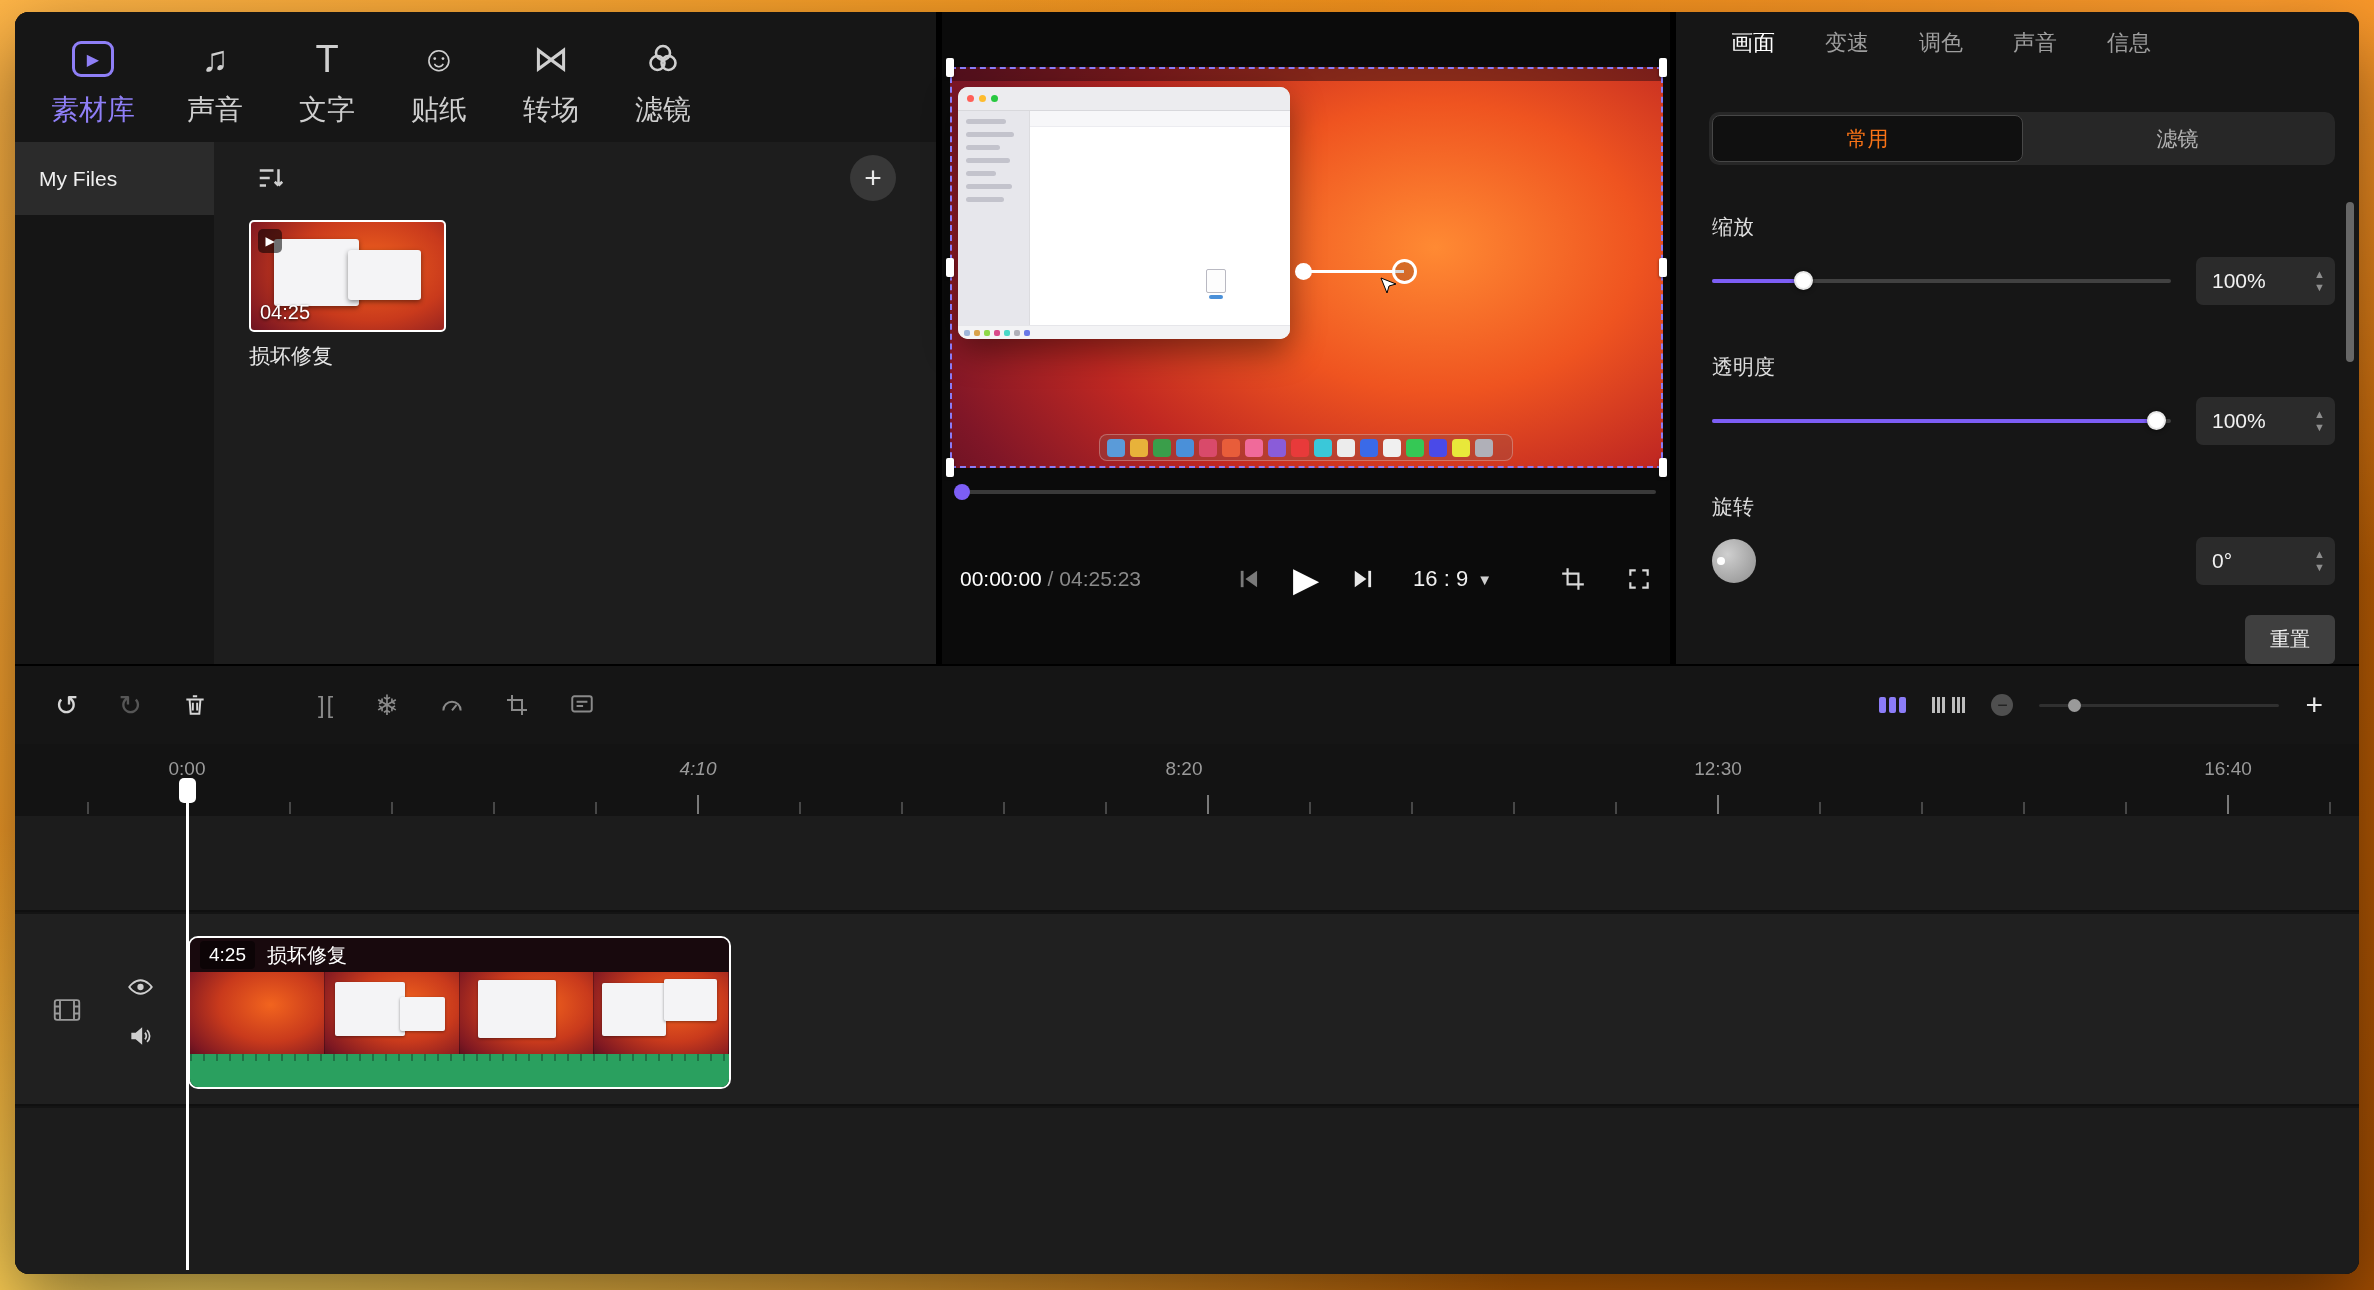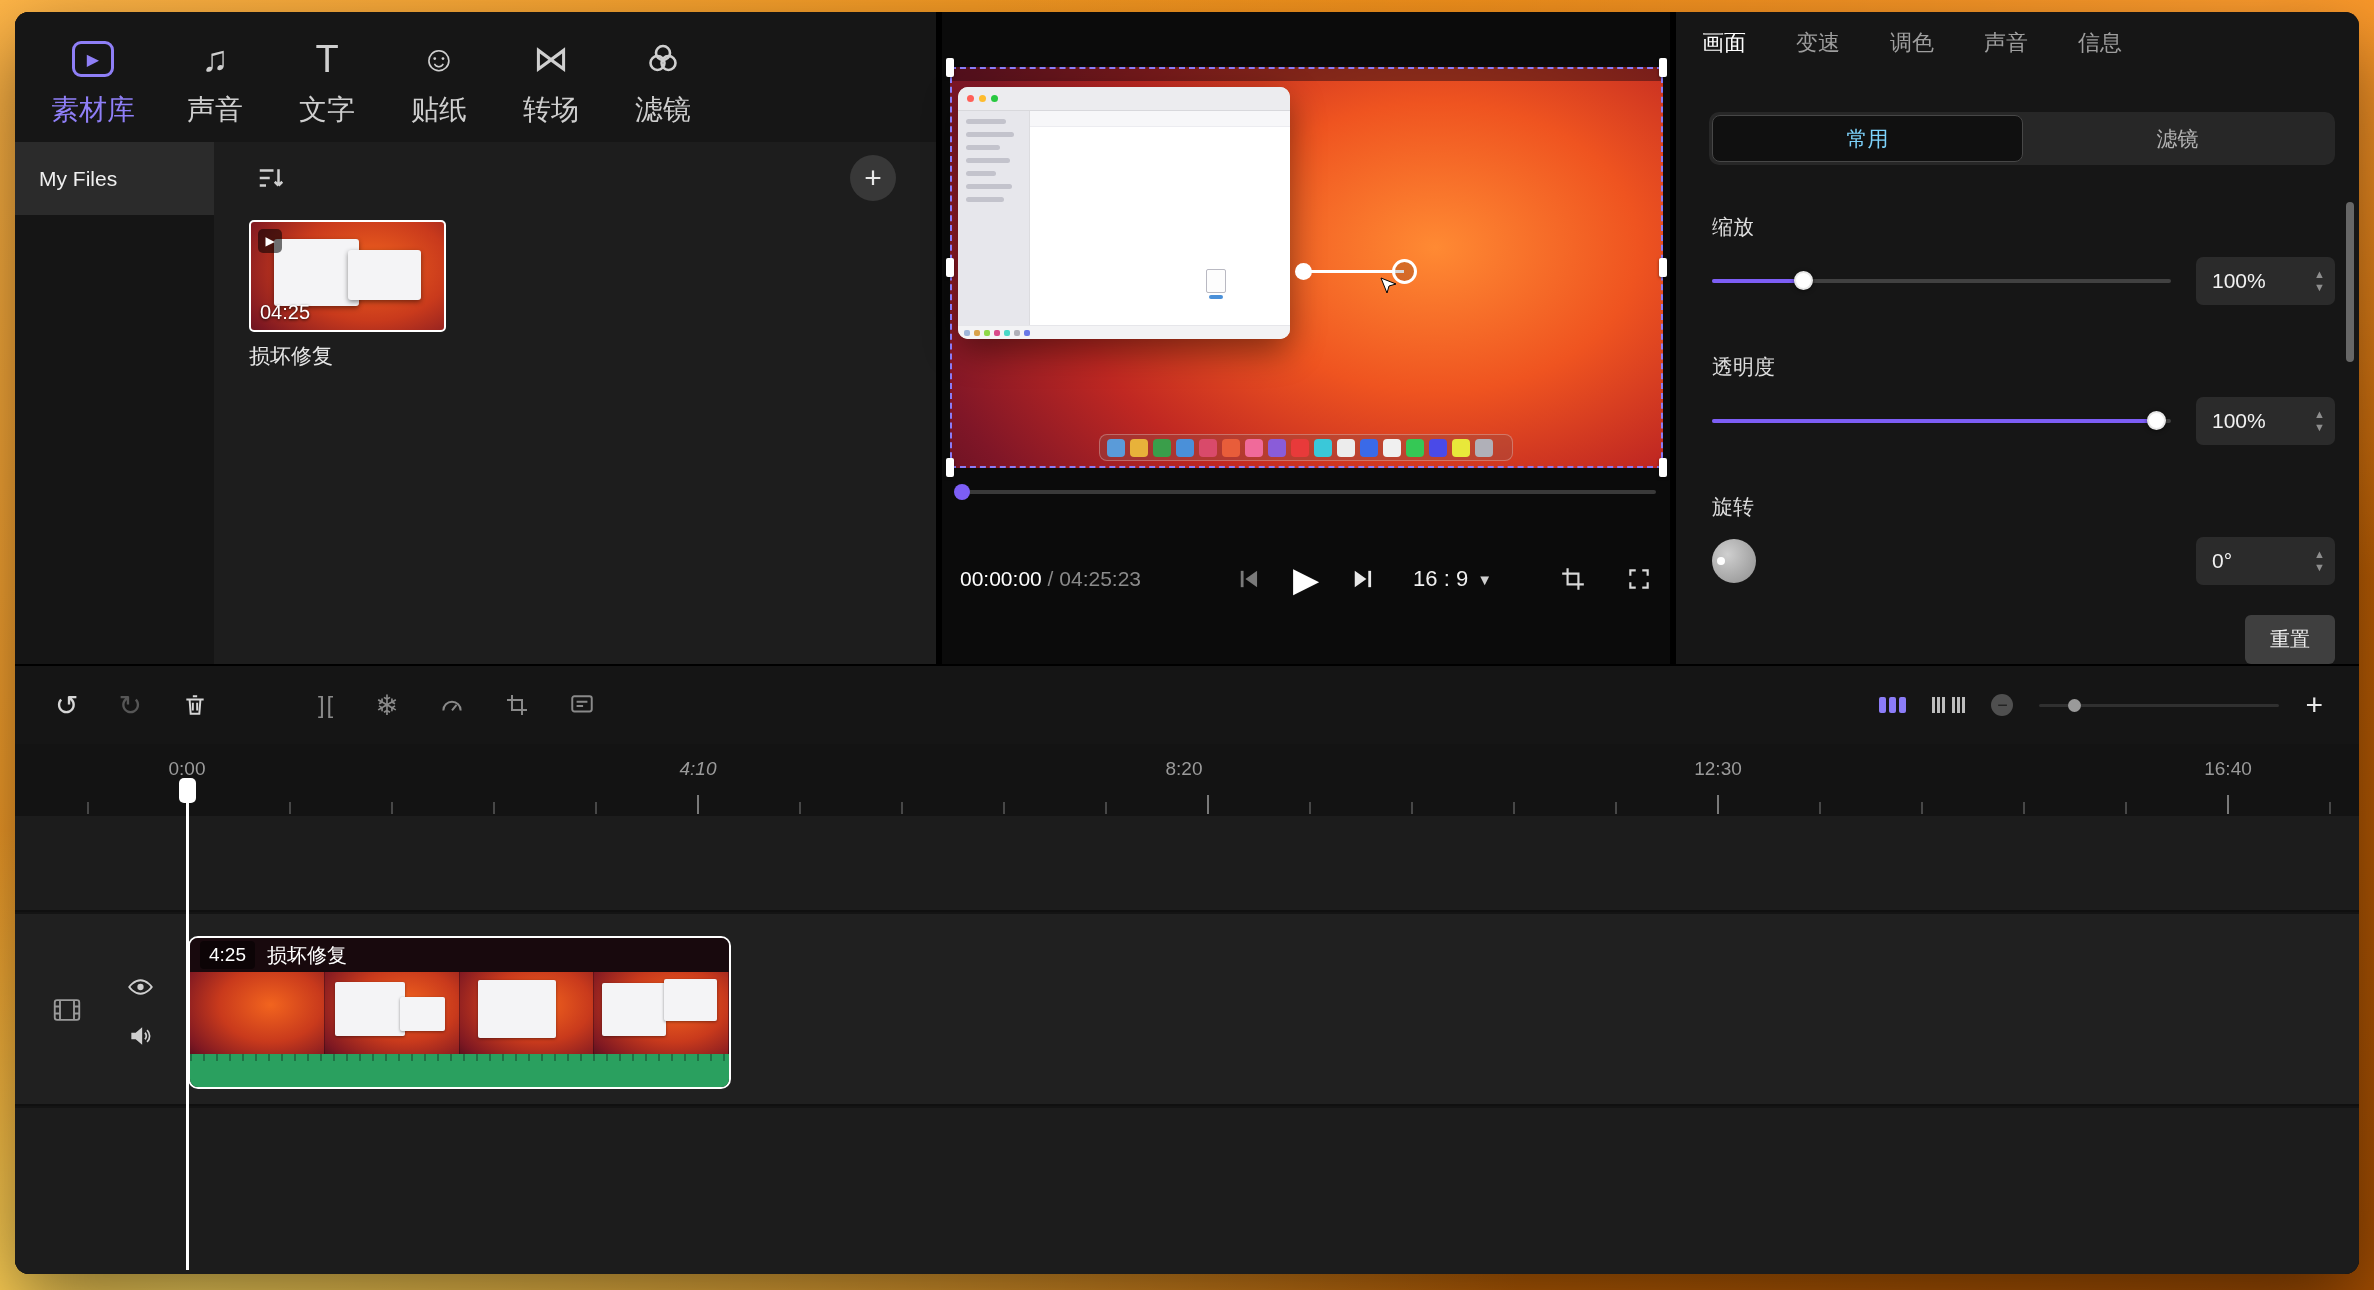--- a/index.html
+++ b/index.html
@@ -98,28 +98,28 @@
   .t-cur{ color:#fff;} .t-sep,.t-total{ color:#8a8a8a;}
   .t-center{ position:absolute; left:50%; transform:translateX(-50%); display:flex; align-items:center; gap:30px;}
   .t-right{ flex:1; display:flex; align-items:center; justify-content:flex-end; gap:40px;}
   .ratio{ display:flex; align-items:center; gap:9px; font-size:22px; color:#f0f0f0; margin-right:28px; cursor:pointer;}
   .ratio .tri{ font-size:15px; color:#cfcfcf;}
   .icon-btn{ background:none; border:none; cursor:pointer; display:flex; align-items:center; justify-content:center; color:#d8d8d8;}
   .play-glyph{ font-size:34px; color:#fff;}
 
   
   .inspector{ flex:1; background:#161616; position:relative; overflow:hidden;}
-  .insp-tabs{ height:62px; display:flex; align-items:center; gap:50px; padding-left:26px;font-family:Liberation Serif, serif;}
+  .insp-tabs{ height:62px; display:flex; align-items:center; gap:50px; padding-left:55px;font-family:Liberation Serif, serif;}
   .insp-tab{ font-size:22px; color:#9e9e9e; cursor:pointer;}
   .insp-tab.active{ color:#fff;}
   .segmented{ margin:38px 24px 0 33px; height:53px; background:#272727; border-radius:10px;
     display:flex; padding:3px;}
   .segment{ flex:1; display:flex; align-items:center; justify-content:center; font-size:21px;
     color:#b3b3b3; border-radius:8px; cursor:pointer;}
-  .segment.active{ background:#101010; border:1px solid #474747; color:#7dd3fc;}
+  .segment.active{ background:#101010; border:1px solid #474747; color:#f97316;}
   .ctl-label{ margin:48px 36px 0; font-size:21px; color:#dedede;}
   .ctl-row{ display:flex; align-items:center; margin:16px 24px 0 36px;}
   .slider-track{ position:relative; width:459px; height:4px; background:#414141; border-radius:2px;}
   .slider-fill{ position:absolute; left:0; top:0; height:100%; background:#7d5ef6; border-radius:2px;}
   .slider-thumb{ position:absolute; top:-8px; width:19px; height:19px; border-radius:50%;
     background:#fff; border:2px solid #e8e8e8; box-shadow:0 1px 4px rgba(0,0,0,.5); cursor:pointer;}
   .value-box{ margin-left:auto; width:139px; height:48px; background:#2b2b2b; border-radius:7px;
     display:flex; align-items:center; padding:0 10px 0 16px;}
   .value-box .val{ font-size:21px; color:#f2f2f2;}
   .stepper{ margin-left:auto; display:flex; flex-direction:column; gap:2px; color:#8f8f8f; font-size:11px; line-height:11px; cursor:pointer;}

